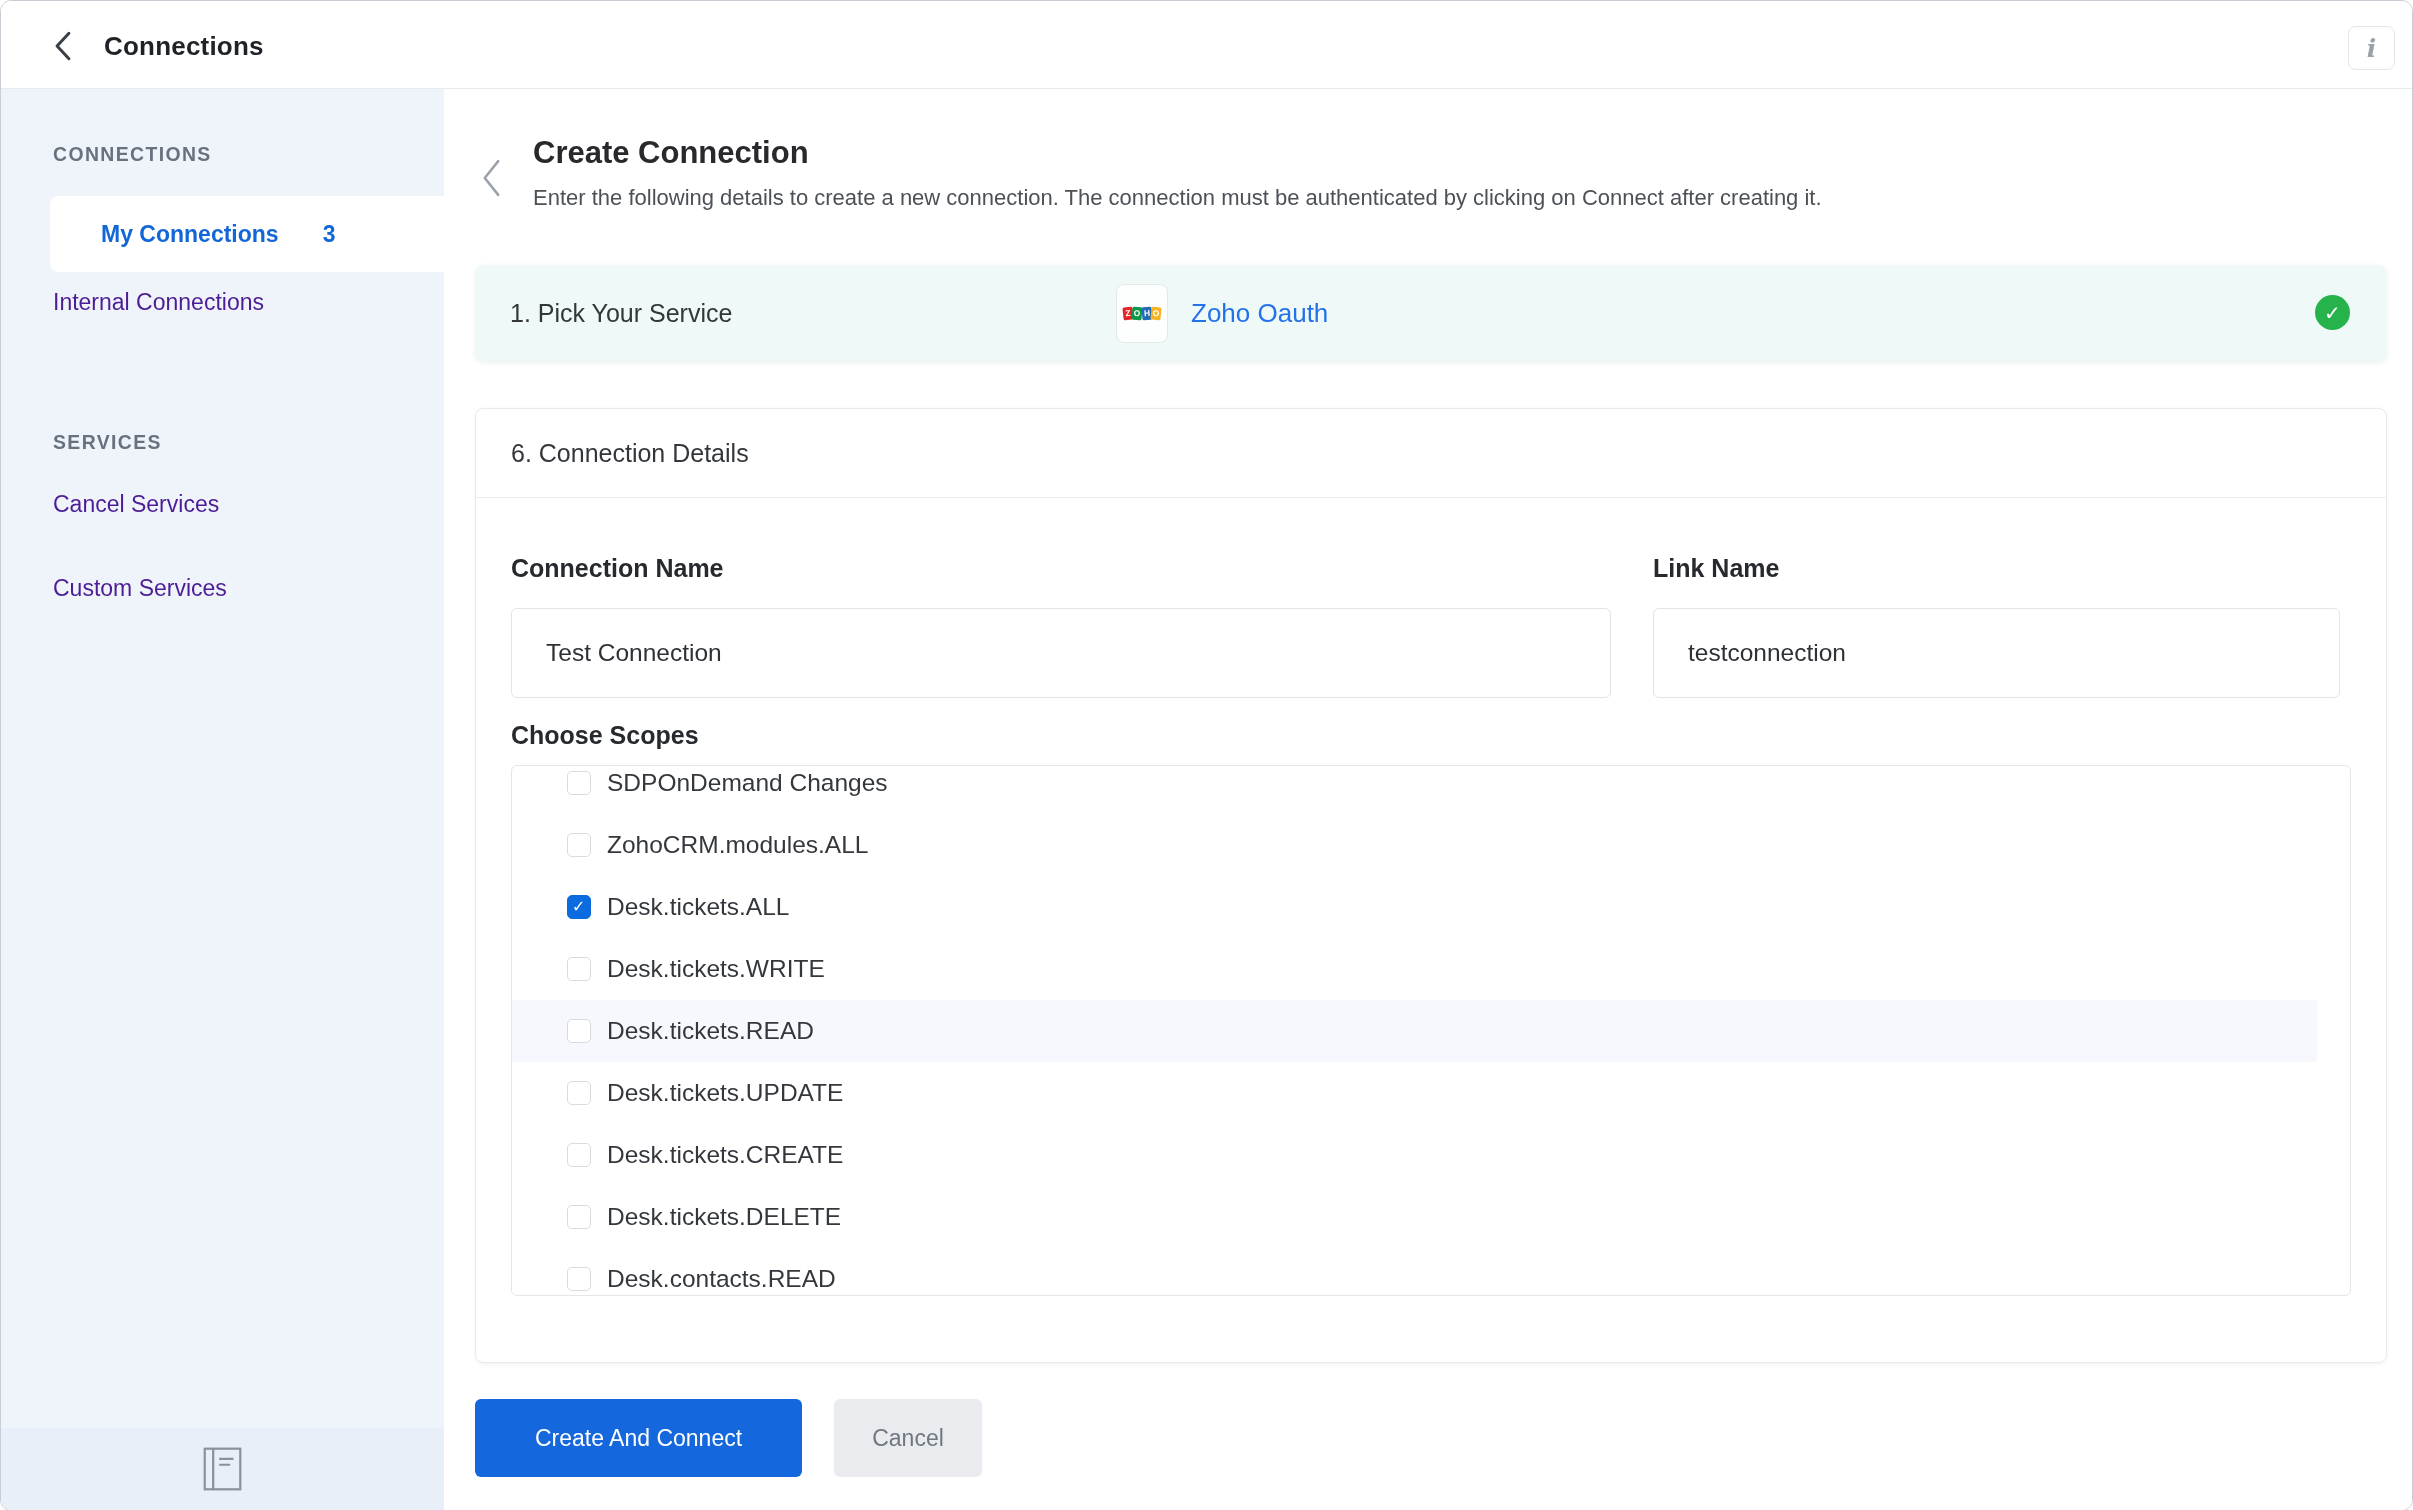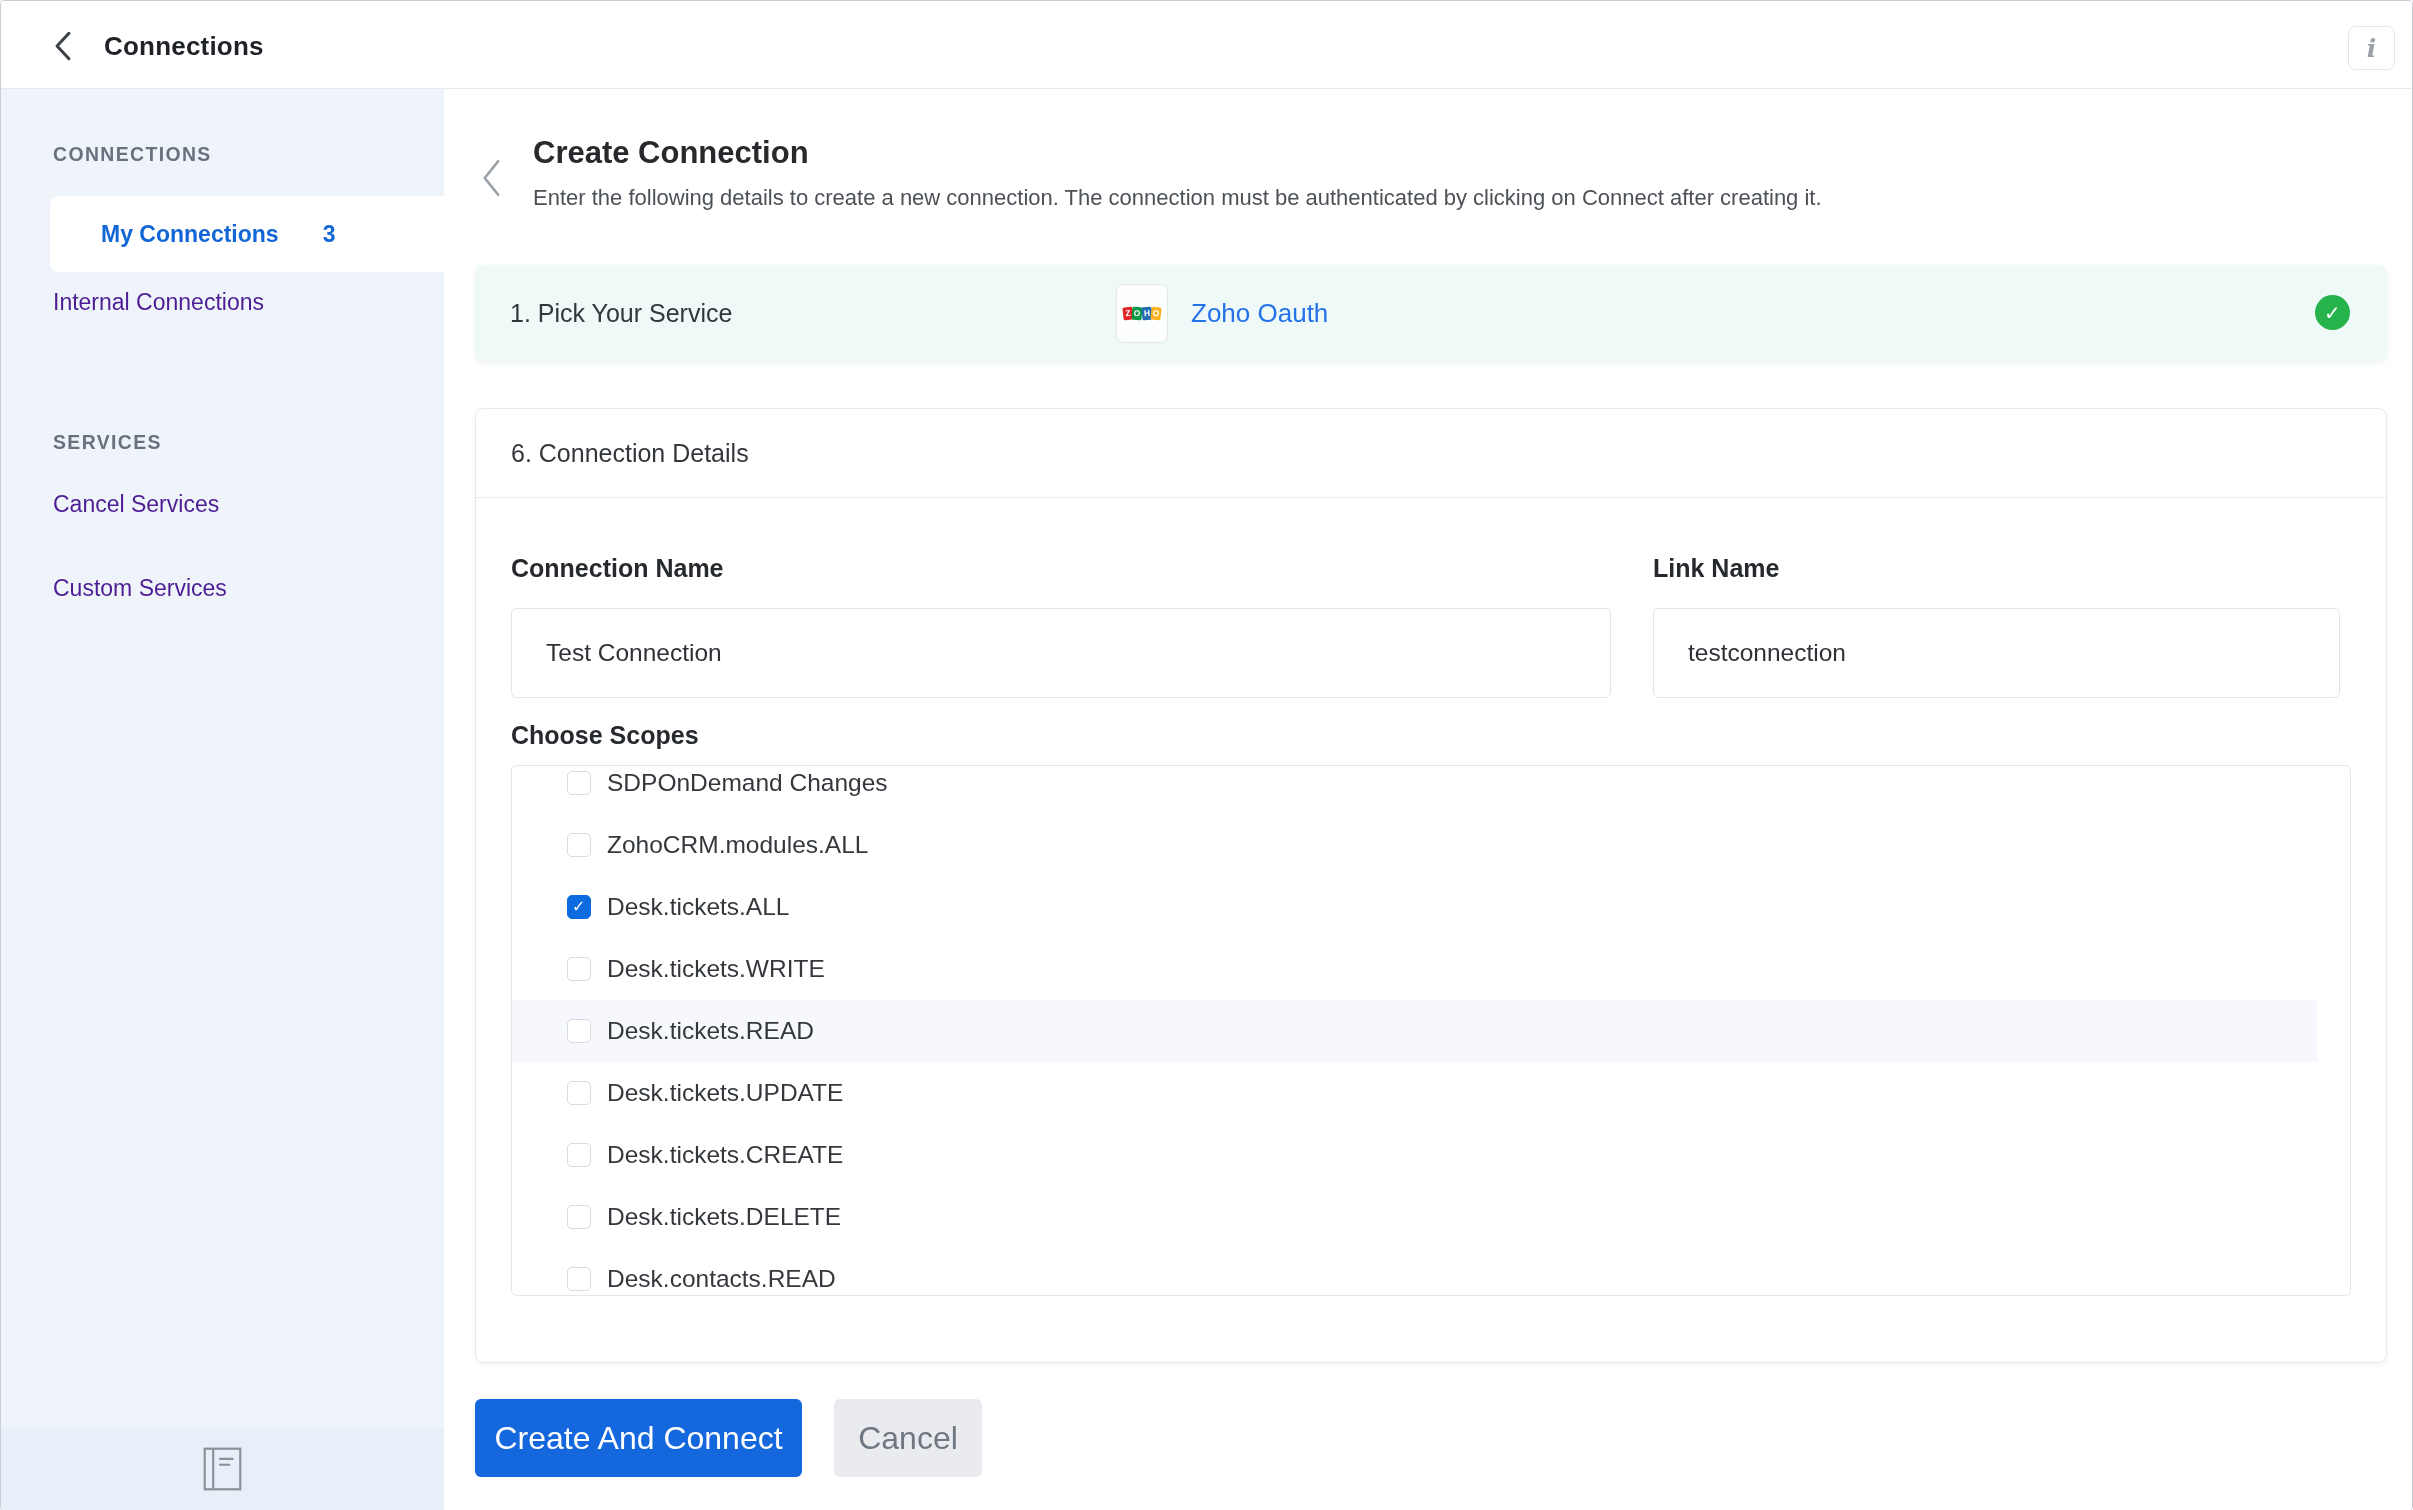--- a/index.html
+++ b/index.html
@@ -5,21 +5,21 @@
   * { box-sizing: border-box; }
   html,body { margin:0; padding:0; background:#fff; }
   body {
     width:2413px; height:1511px;
     font-family:"Liberation Sans","DejaVu Sans",sans-serif;
     color:#2b2e33;
     position:relative;
   }
   .screen {
     position:absolute; inset:0;
-    border:0.8px solid #c9ced5; border-radius:4px;
+    border:0.8px solid #c9ced5; border-radius:11px;
     overflow:hidden; background:#fff;
   }
 
   
   .topbar {
     position:absolute; top:0; left:0; right:0; height:88px;
     background:#fff; border-bottom:0.8px solid #e7e9eb;
   }
   .topbar-back {
     position:absolute; left:49px; top:27px; width:25px; height:35px;
@@ -168,21 +168,21 @@
   }
   .scope-row.checked .scope-check::after { content:"\2713"; color:#fff; font-size:16px; }
   .scope-label {
     position:absolute; left:95px; top:0; height:62px;
     display:flex; align-items:center;
     font-size:24.5px; color:#34383d;
   }
 
   
   .actions { position:absolute; left:31px; top:1310px; display:flex; gap:32px; }
-  .btn { border:none; border-radius:5.9px; font-family:inherit; font-size:32px; cursor:pointer; }
+  .btn { border:none; border-radius:5.9px; font-family:inherit; font-size:23px; cursor:pointer; }
   .btn-primary { width:327px; height:78px; background:#1467dd; color:#ffffff; }
   .btn-secondary { width:148px; height:78px; background:#e9ebef; color:#6f7781; }
 </style>
 </head>
 <body>
 
 <div class="screen">
 
   <div class="topbar">
     <div class="topbar-back">

